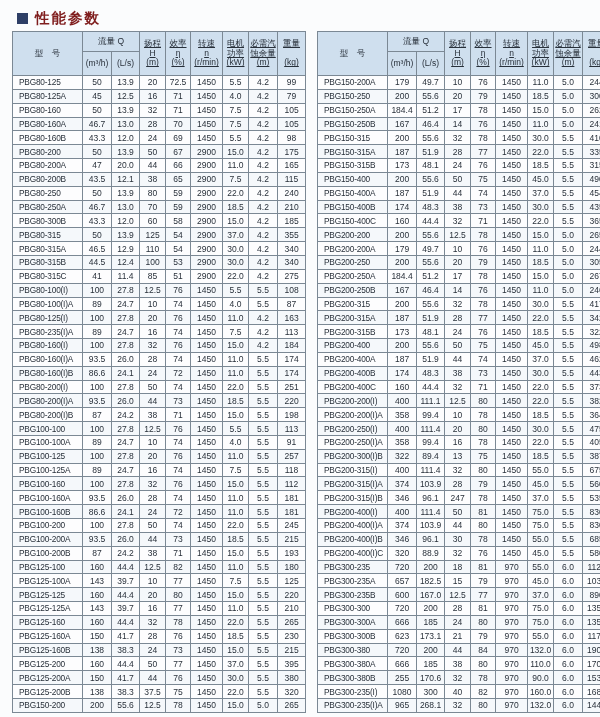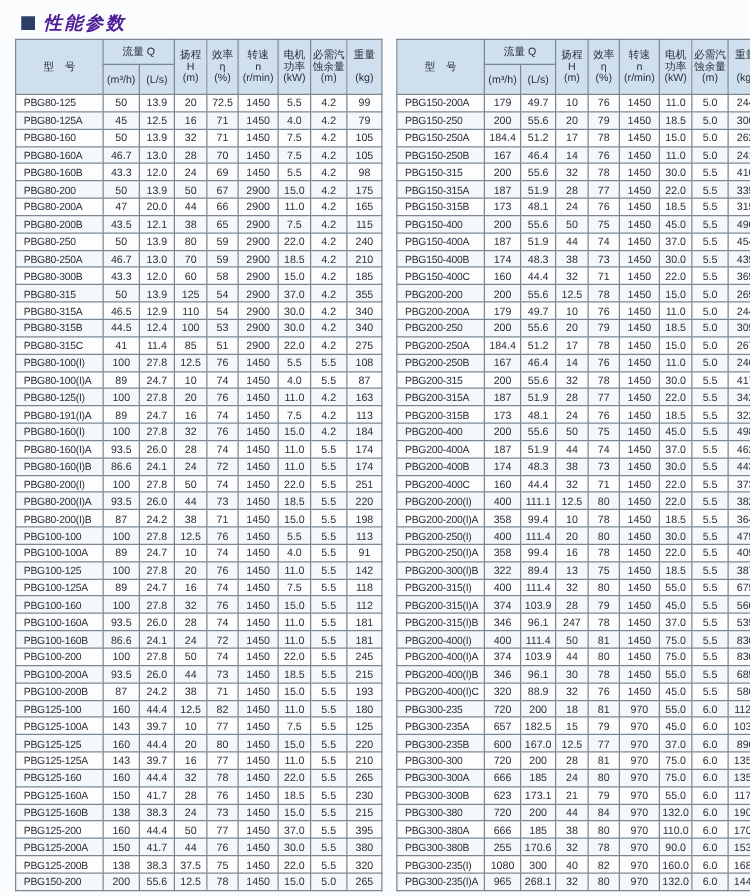--- a/index.html
+++ b/index.html
@@ -10,23 +10,22 @@
     overflow: hidden;
   }
   .title-row {
     display: flex; align-items: center; gap: 7px;
     padding: 8px 0 0 17px; height: 28px;
   }
   .title-square {
     width: 11px; height: 11px; background: #2e3f66; flex: 0 0 auto;
   }
   .page-title {
-    font-size: 14.5px; font-weight: bold; color: #4c1d95;
+    font-size: 14.5px; font-weight: bold; color: #7f1d1d;
     letter-spacing: 2px;
-    font-style: italic;
   }
   .tables-wrap {
     display: flex; gap: 11px; padding: 3px 3px 0 12px;
   }
   table.spec {
     border-collapse: collapse;
     table-layout: fixed;
     width: 287px;
     border: 1px solid #55636f;
   }
@@ -36,21 +35,21 @@
     vertical-align: middle;
     color: #28303a;
     overflow: hidden;
   }
   table.spec thead th {
     background: #cfdfee;
     font-weight: normal;
     font-size: 8.5px;
     line-height: 1.15;
   }
-  th.pre { white-space: pre-line; }
+  th.pre { white-space: pre-line; text-decoration: underline; }
   tr.units-row th { height: 24px; font-size: 8px; margin-top: 28px; }
   tr.flow-row th { height: 20px; }
   table.spec td {
     height: 13.85px;
     font-size: 8.5px;
     padding: 0 1px;
   }
   table.spec td.model {
     text-align: left;
     padding-left: 6px;
@@ -312,21 +311,21 @@
           <td>100</td>
           <td>27.8</td>
           <td>20</td>
           <td>76</td>
           <td>1450</td>
           <td>11.0</td>
           <td>4.2</td>
           <td>163</td>
         </tr>
         <tr>
-          <td class="model">PBG80-191(I)A</td>
+          <td class="model">PBG80-235(I)A</td>
           <td>89</td>
           <td>24.7</td>
           <td>16</td>
           <td>74</td>
           <td>1450</td>
           <td>7.5</td>
           <td>4.2</td>
           <td>113</td>
         </tr>
         <tr>
@@ -419,21 +418,21 @@
         </tr>
         <tr>
           <td class="model">PBG100-125</td>
           <td>100</td>
           <td>27.8</td>
           <td>20</td>
           <td>76</td>
           <td>1450</td>
           <td>11.0</td>
           <td>5.5</td>
-          <td>142</td>
+          <td>257</td>
         </tr>
         <tr>
           <td class="model">PBG100-125A</td>
           <td>89</td>
           <td>24.7</td>
           <td>16</td>
           <td>74</td>
           <td>1450</td>
           <td>7.5</td>
           <td>5.5</td>

